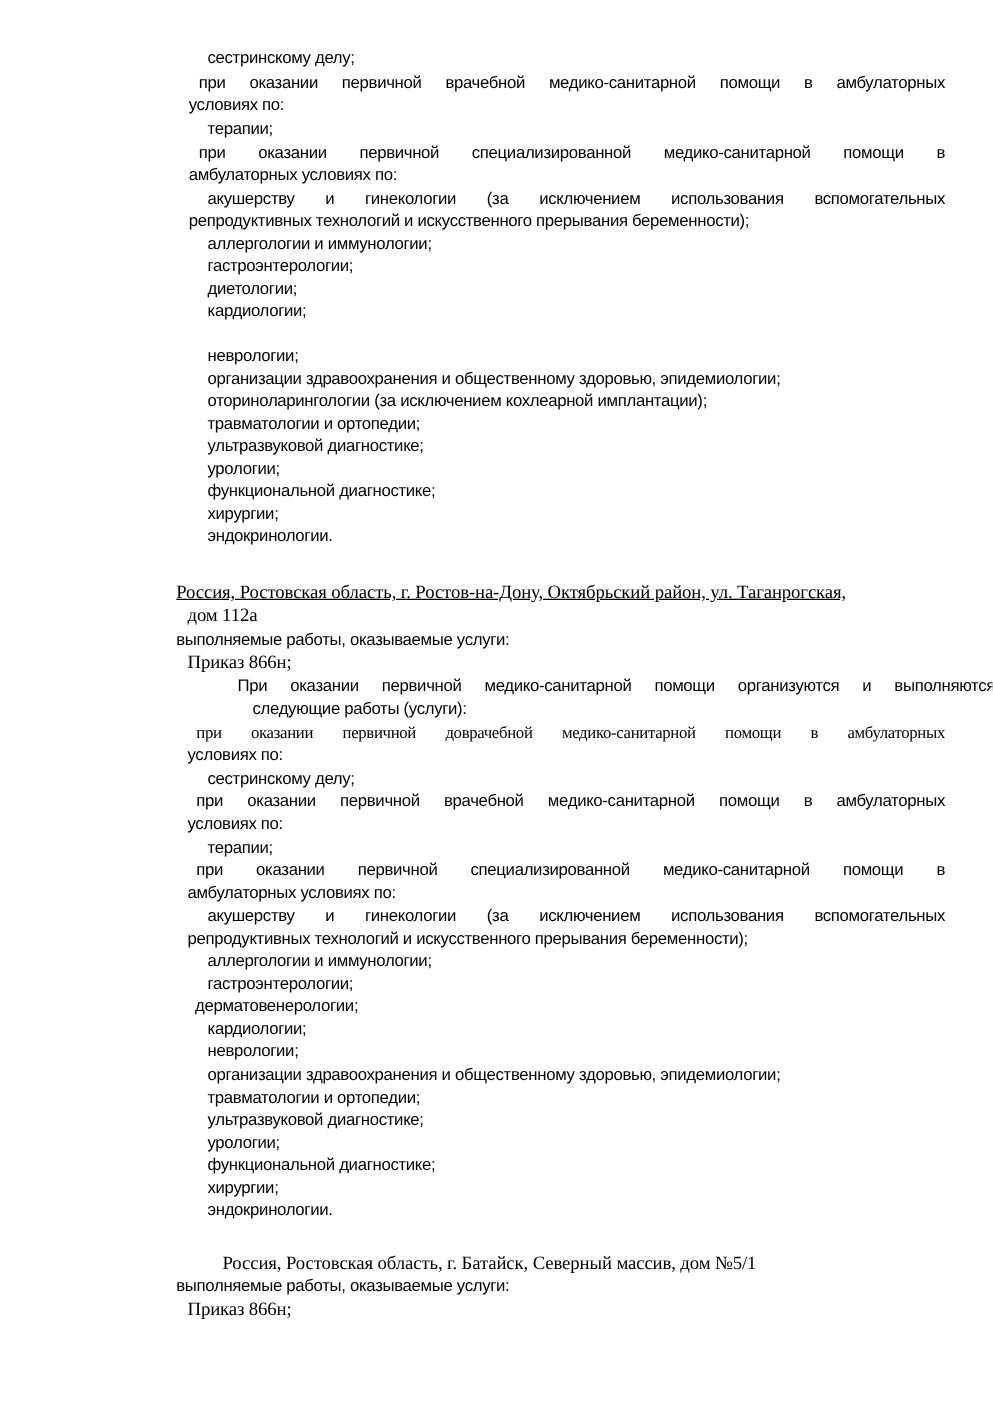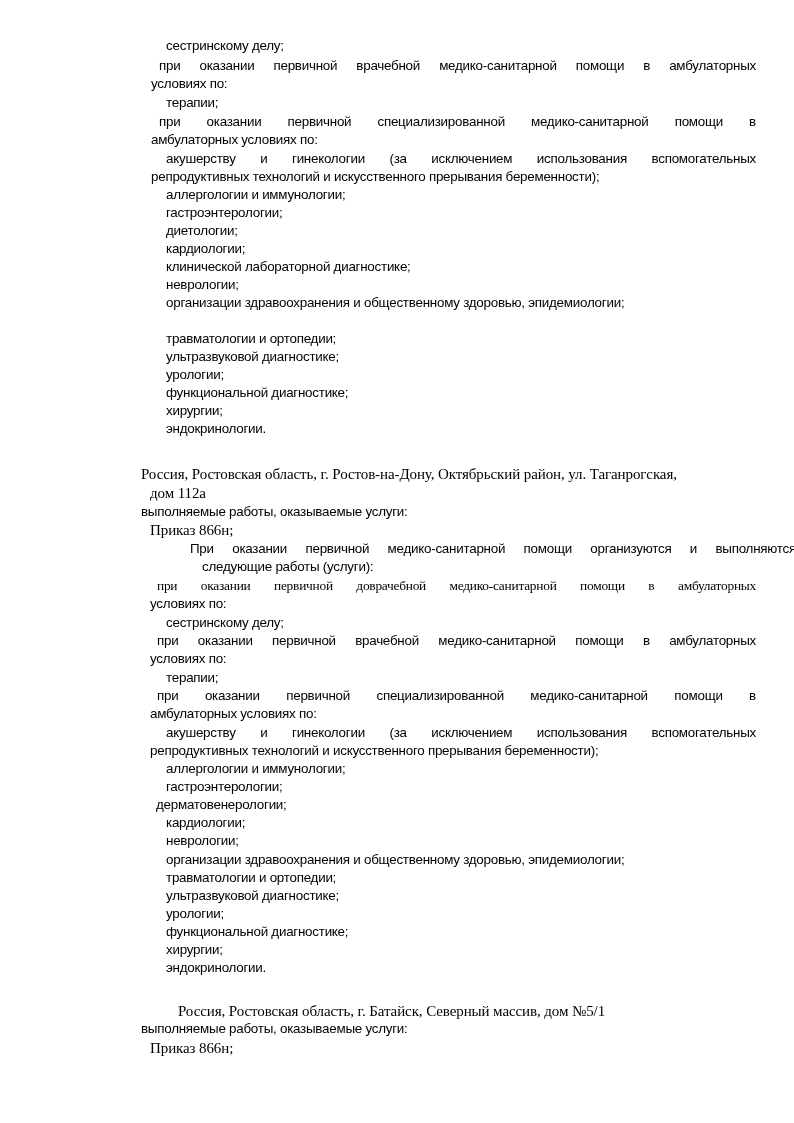--- a/index.html
+++ b/index.html
@@ -23,31 +23,31 @@
   <div class="ln" style="left:166px;top:94px;">терапии;</div>
   <div class="ln just" style="left:159px;top:113px;width:597px;">при оказании первичной специализированной медико-санитарной помощи в</div>
   <div class="ln" style="left:151px;top:131px;">амбулаторных условиях по:</div>
   <div class="ln just" style="left:166px;top:150px;width:590px;">акушерству и гинекологии (за исключением использования вспомогательных</div>
   <div class="ln" style="left:151px;top:168px;">репродуктивных технологий и искусственного прерывания беременности);</div>
 
   <div class="ln" style="left:166px;top:186px;">аллергологии и иммунологии;</div>
   <div class="ln" style="left:166px;top:204px;">гастроэнтерологии;</div>
   <div class="ln" style="left:166px;top:222px;text-align:right;">диетологии;</div>
   <div class="ln" style="left:166px;top:240px;">кардиологии;</div>
-  <div class="ln" style="left:166px;top:258px;">клинической лабораторной диагностике;</div>
   <div class="ln" style="left:166px;top:276px;">неврологии;</div>
   <div class="ln" style="left:166px;top:294px;">организации здравоохранения и общественному здоровью, эпидемиологии;</div>
+  <div class="ln" style="left:166px;top:312px;">оториноларингологии (за исключением кохлеарной имплантации);</div>
   <div class="ln" style="left:166px;top:330px;">травматологии и ортопедии;</div>
   <div class="ln" style="left:166px;top:348px;">ультразвуковой диагностике;</div>
   <div class="ln" style="left:166px;top:366px;">урологии;</div>
   <div class="ln" style="left:166px;top:384px;">функциональной диагностике;</div>
   <div class="ln" style="left:166px;top:402px;">хирургии;</div>
   <div class="ln" style="left:166px;top:420px;">эндокринологии.</div>
 
-  <div class="ln serif" style="left:141px;top:465px;">Россия, Ростовская область, г. Ростов-на-Дону, Октябрьский район, ул. Таганрогская,</div>
+  <div class="ln serif" style="left:141px;top:465px;text-decoration:underline;">Россия, Ростовская область, г. Ростов-на-Дону, Октябрьский район, ул. Таганрогская,</div>
   <div class="ln serif" style="left:150px;top:484px;text-align:right;">дом 112а</div>
   <div class="ln" style="left:141px;top:503px;">выполняемые работы, оказываемые услуги:</div>
   <div class="ln serif" style="left:150px;top:521px;">Приказ 866н;</div>
   <div class="ln just" style="left:150px;top:540px;width:606px;margin-left:40px;">При оказании первичной медико-санитарной помощи организуются и выполняются</div>
   <div class="ln" style="left:160px;top:558px;margin-left:42px;">следующие работы (услуги):</div>
   <div class="ln just" style="left:157px;top:577px;width:599px;font-family:Liberation Serif, serif;">при оказании первичной доврачебной медико-санитарной помощи в амбулаторных</div>
   <div class="ln" style="left:150px;top:595px;">условиях по:</div>
   <div class="ln" style="left:166px;top:614px;">сестринскому делу;</div>
   <div class="ln just" style="left:157px;top:632px;width:599px;">при оказании первичной врачебной медико-санитарной помощи в амбулаторных</div>
   <div class="ln" style="left:150px;top:650px;">условиях по:</div>

